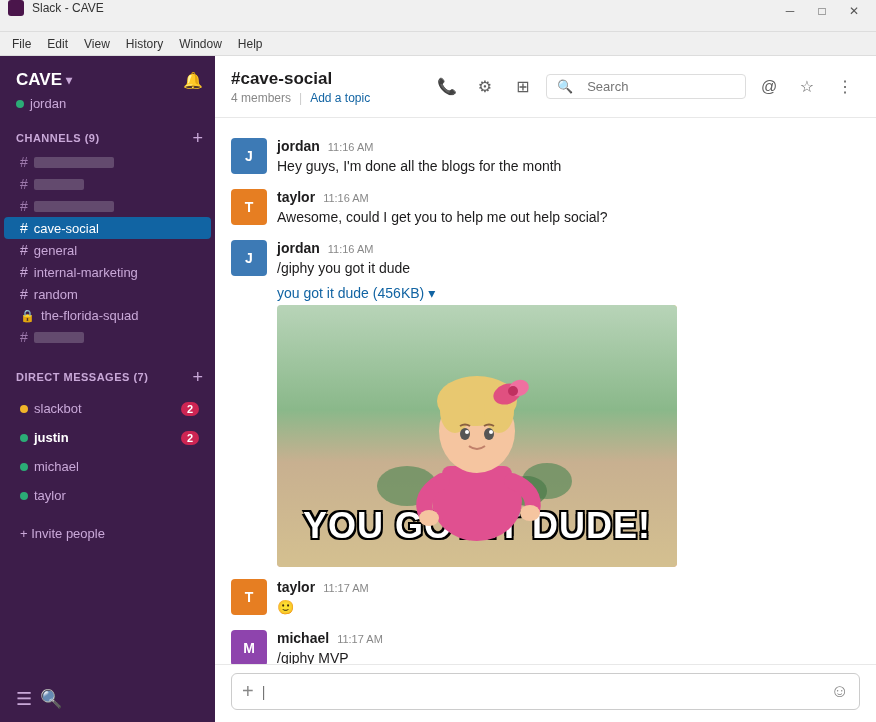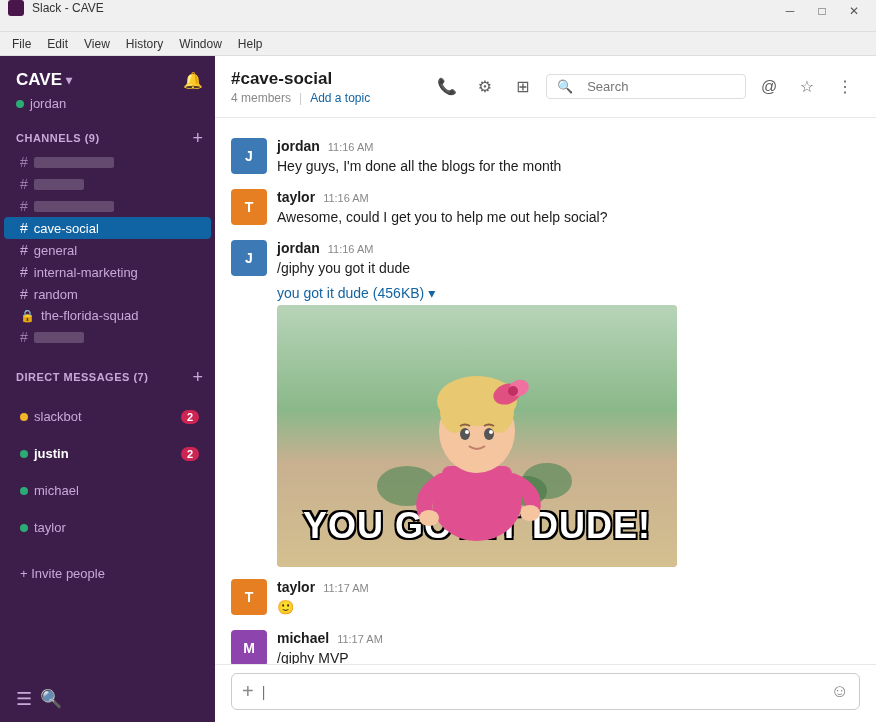--- a/index.html
+++ b/index.html
@@ -92,21 +92,21 @@
     .dm-section { margin-top: 12px; }
     .dm-item {
       padding: 3px 12px 3px 16px;
       font-size: 13px;
       color: #c9a8d8;
       cursor: pointer;
       display: flex;
       align-items: center;
       gap: 6px;
       border-radius: 4px;
-      margin: 16px 4px;
+      margin: 8px 4px;
     }
     .dm-item.bold { color: #fff; font-weight: 700; }
     .dm-dot { width: 8px; height: 8px; border-radius: 50%; flex-shrink: 0; }
     .dm-dot.green { background: #2bac76; }
     .dm-dot.yellow { background: #f0b429; }
     .badge {
       margin-left: auto;
       background: #cd2553;
       color: #fff;
       font-size: 11px;

